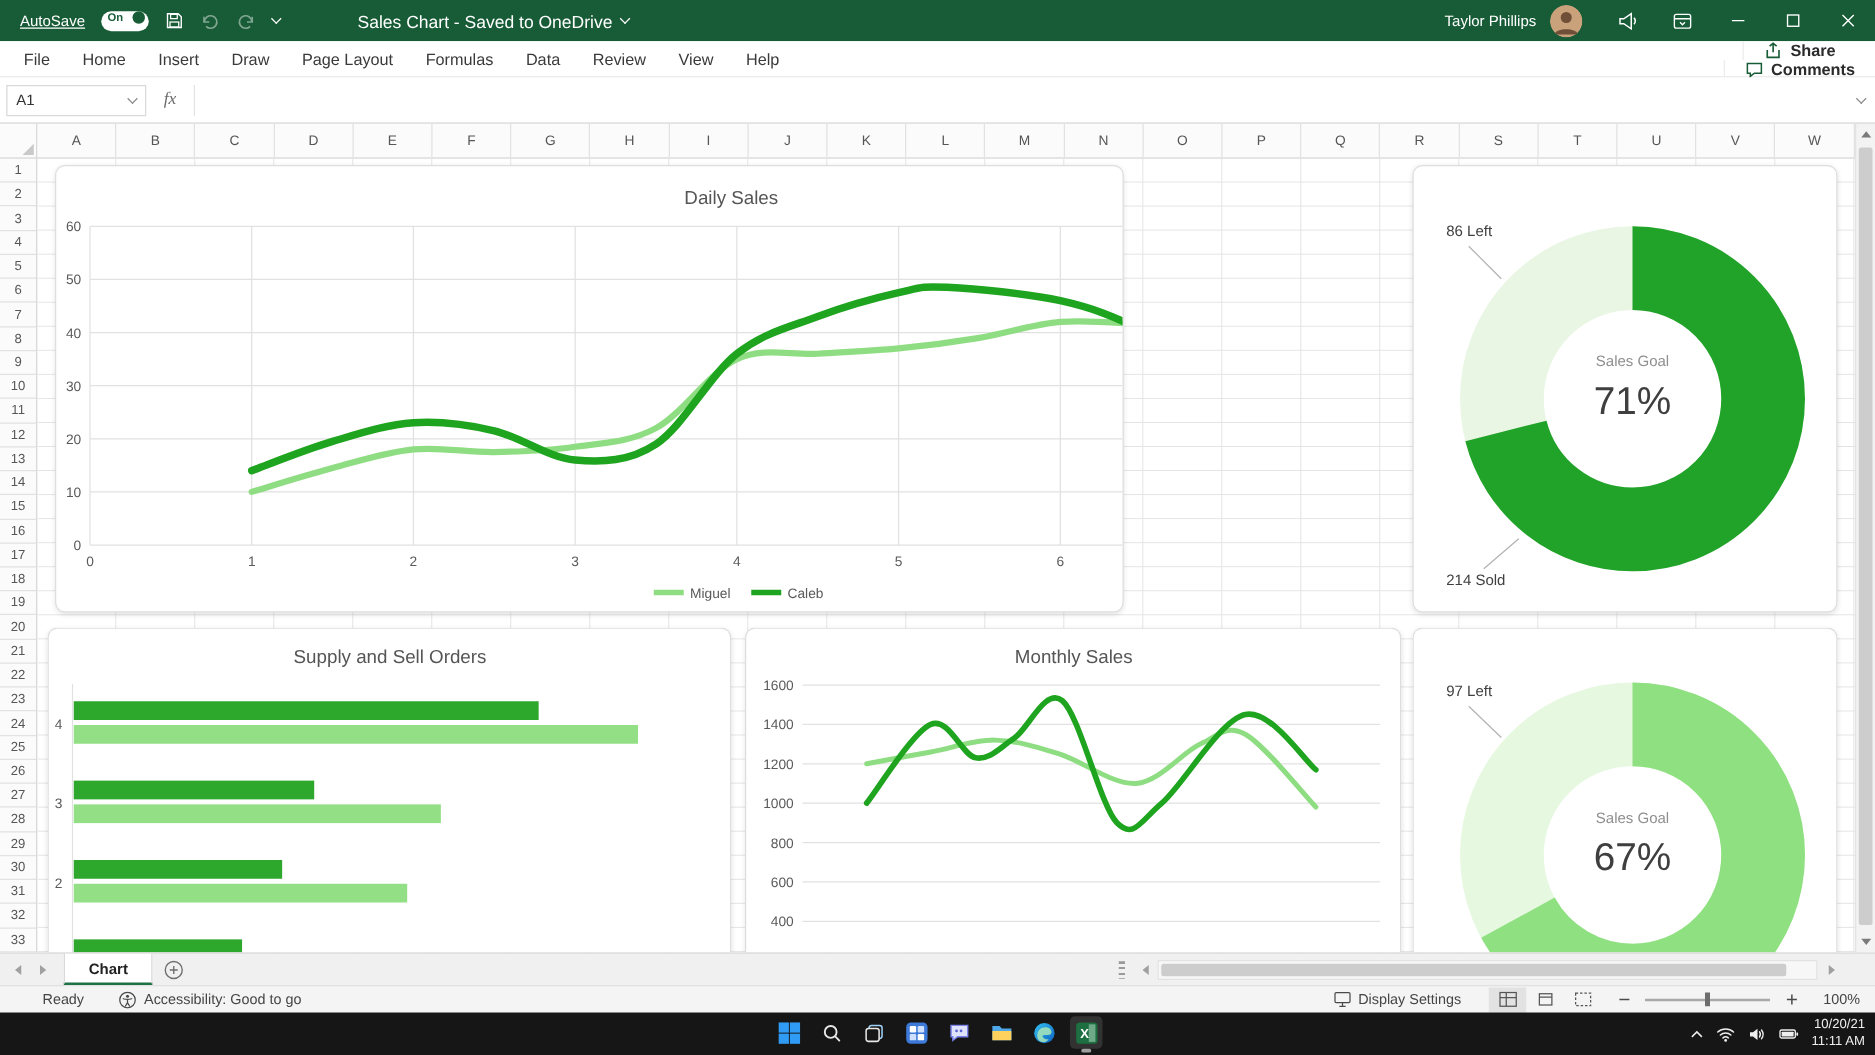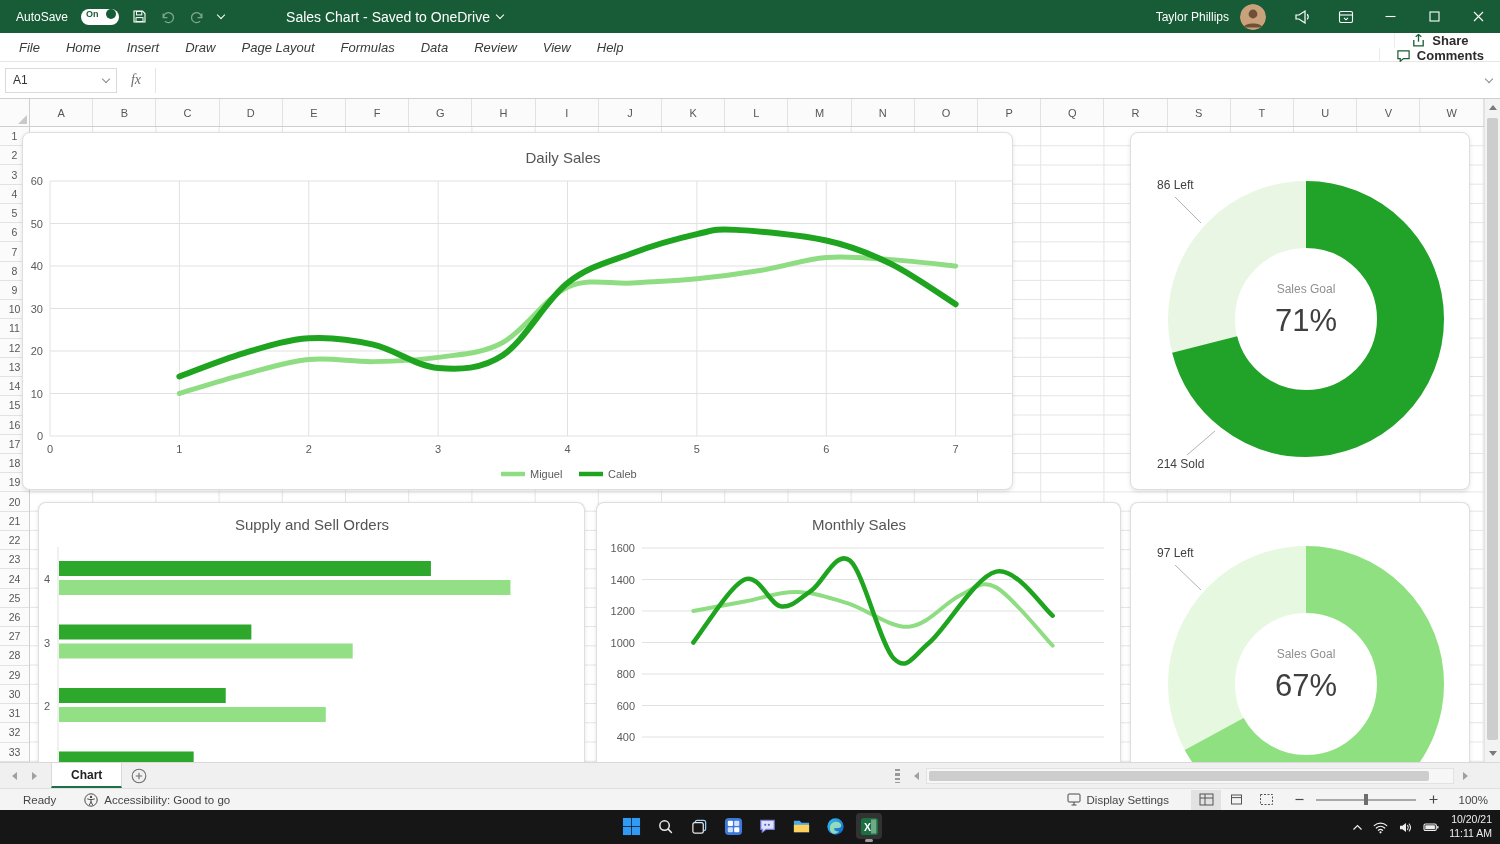--- a/index.html
+++ b/index.html
@@ -3,41 +3,41 @@
 <meta charset="utf-8">
 <style>
   *{margin:0;padding:0;box-sizing:border-box;}
   html,body{width:1500px;height:844px;overflow:hidden;background:#fff;
     font-family:"Liberation Sans",sans-serif;}
   .app{position:relative;width:1500px;height:844px;}
 
   
   .titlebar{position:absolute;left:0;top:0;width:1500px;height:33px;background:#185C37;
     display:flex;align-items:center;color:#fff;font-size:12px;}
-  .qat{display:flex;align-items:center;gap:13px;padding-left:16px;}
+  .qat{display:flex;align-items:center;gap:13px;padding-left:16px;text-decoration:underline;}
   .autosave-toggle{display:flex;align-items:flex-start;background:#fff;border-radius:9px;height:16px;width:38px;
     padding:0 3px;justify-content:space-between;cursor:pointer;}
   .autosave-toggle .on-label{color:#185C37;font-size:9px;font-weight:bold;padding-left:2px;}
   .autosave-toggle .knob{width:10px;height:10px;border-radius:50%;background:#185C37;display:inline-block;}
   .qbtn{display:flex;align-items:center;justify-content:center;cursor:pointer;}
   .qbtn.dim{opacity:.45;}
   .chev{display:inline-block;width:6px;height:6px;border-right:1.4px solid currentColor;
     border-bottom:1.4px solid currentColor;transform:rotate(45deg);margin-top:-3px;}
   .doc-title{display:flex;align-items:center;gap:7px;margin-left:62px;font-size:14px;cursor:pointer;white-space:nowrap;}
   .searchbar{position:absolute;left:580px;top:5px;width:356px;height:23px;background:rgba(255,255,255,.24);
     border-radius:4px;display:flex;align-items:center;gap:8px;padding-left:10px;color:#f2f2f2;cursor:text;}
   .tb-right{position:absolute;right:0;top:0;height:33px;display:flex;align-items:center;}
   .uname{font-size:12px;margin-right:11px;cursor:pointer;white-space:nowrap;}
   .avatar{width:26px;height:26px;border-radius:50%;overflow:hidden;margin-right:14px;cursor:pointer;flex:0 0 auto;}
   .tbtn{width:44px;height:33px;display:flex;align-items:center;justify-content:center;cursor:pointer;}
 
   
   .menubar{position:absolute;left:0;top:33px;width:1500px;height:29px;background:#fff;
     border-bottom:1px solid #e6e6e6;display:flex;align-items:center;font-size:13px;color:#3a3a3a;}
-  .menu-items{display:flex;height:100%;padding-left:6px;font-style:italic;}
+  .menu-items{display:flex;height:100%;padding-left:6px;}
   .menu-item{padding:0 13px;display:flex;align-items:center;cursor:pointer;}
   .mb-right{margin-left:auto;display:flex;height:100%;align-items:center;flex-direction:column;}
   .share,.comments{display:flex;align-items:center;gap:6px;padding:0 16px;height:100%;cursor:pointer;border-left:1px solid #ececec;font-weight:bold;color:#2b2b2b;}
 
   
   .formulabar{position:absolute;left:0;top:62px;width:1500px;height:37px;background:#fff;
     border-bottom:1px solid #cfcfcf;display:flex;align-items:center;font-size:12px;color:#333;}
   .namebox{width:112px;height:25px;margin-left:5px;border:1px solid #d9d9d9;display:flex;align-items:center;
     justify-content:space-between;padding:0 7px;cursor:pointer;}
   .namebox .chev{color:#8a8a8a;}
@@ -97,21 +97,21 @@
   .grip{position:absolute;left:895px;top:6px;width:5px;height:14px;cursor:col-resize;
     background:repeating-linear-gradient(to bottom,#9a9a9a 0 2px,transparent 2px 4.5px);}
   .hs-left{position:absolute;left:908px;top:5px;width:16px;height:16px;display:flex;align-items:center;justify-content:center;cursor:pointer;}
   .hs-track{position:absolute;left:926px;top:5px;width:528px;height:16px;background:#f7f7f7;border:1px solid #e2e2e2;cursor:pointer;}
   .hs-thumb{position:absolute;left:2px;top:2px;width:500px;height:10px;background:#cdcdcd;border-radius:2px;cursor:grab;}
   .hs-right{position:absolute;left:1457px;top:5px;width:16px;height:16px;display:flex;align-items:center;justify-content:center;cursor:pointer;}
 
   
   .statusbar{position:absolute;left:0;top:788px;width:1500px;height:22px;background:#f4f4f4;
     border-top:1px solid #e0e0e0;display:flex;align-items:center;font-size:11.5px;color:#454545;}
-  .ready{padding-left:23px;cursor:default;}
+  .ready{padding-left:10px;cursor:default;margin-left:24px;}
   .acc{display:flex;align-items:center;gap:6px;margin-left:28px;cursor:pointer;}
   .sb-right{margin-left:auto;display:flex;align-items:center;}
   .dsg{display:flex;align-items:center;gap:6px;cursor:pointer;}
   .views{display:flex;align-items:center;margin:0 10px 0 22px;}
   .vbtn{width:30px;height:20px;display:flex;align-items:center;justify-content:center;cursor:pointer;}
   .vbtn.active{background:#e2e2e2;}
   .zoom{display:flex;align-items:center;gap:9px;padding-right:12px;}
   .zbtn{width:16px;height:16px;display:flex;align-items:center;justify-content:center;cursor:pointer;}
   .ztrack{position:relative;width:100px;height:2px;background:#a9a9a9;cursor:pointer;}
   .zknob{position:absolute;left:48px;top:-4.5px;width:4px;height:11px;background:#6d6d6d;cursor:grab;}
@@ -323,21 +323,21 @@
   <div class="vscroll">
     <div class="vs-up">
         <div class="tri-u"></div>
       </div>
     <div class="vs-thumb"></div>
     <div class="vs-down">
         <div class="tri-d"></div>
       </div>
   </div>
 
-  <div class="card" style="left:22px;top:132px;width:991px;height:358px;">
+  <div class="card" style="left:44px;top:132px;width:855px;height:358px;">
     <svg id="svg-daily-sales" width="1080" height="358">
         <text x="540" y="30" text-anchor="middle" class="ctitle">Daily Sales</text>
         <line x1="27" y1="303" x2="1062" y2="303" class="grid-line"></line>
         <text x="20" y="307" text-anchor="end" class="tick">0</text>
         <line x1="27" y1="260.5" x2="1062" y2="260.5" class="grid-line"></line>
         <text x="20" y="264.5" text-anchor="end" class="tick">10</text>
         <line x1="27" y1="218" x2="1062" y2="218" class="grid-line"></line>
         <text x="20" y="222" text-anchor="end" class="tick">20</text>
         <line x1="27" y1="175.5" x2="1062" y2="175.5" class="grid-line"></line>
         <text x="20" y="179.5" text-anchor="end" class="tick">30</text>

